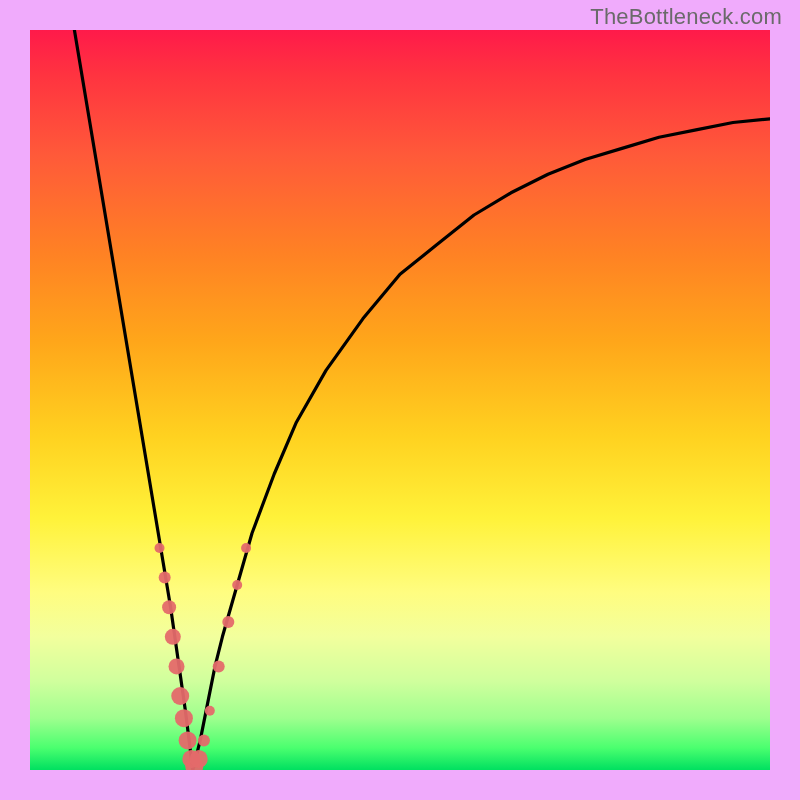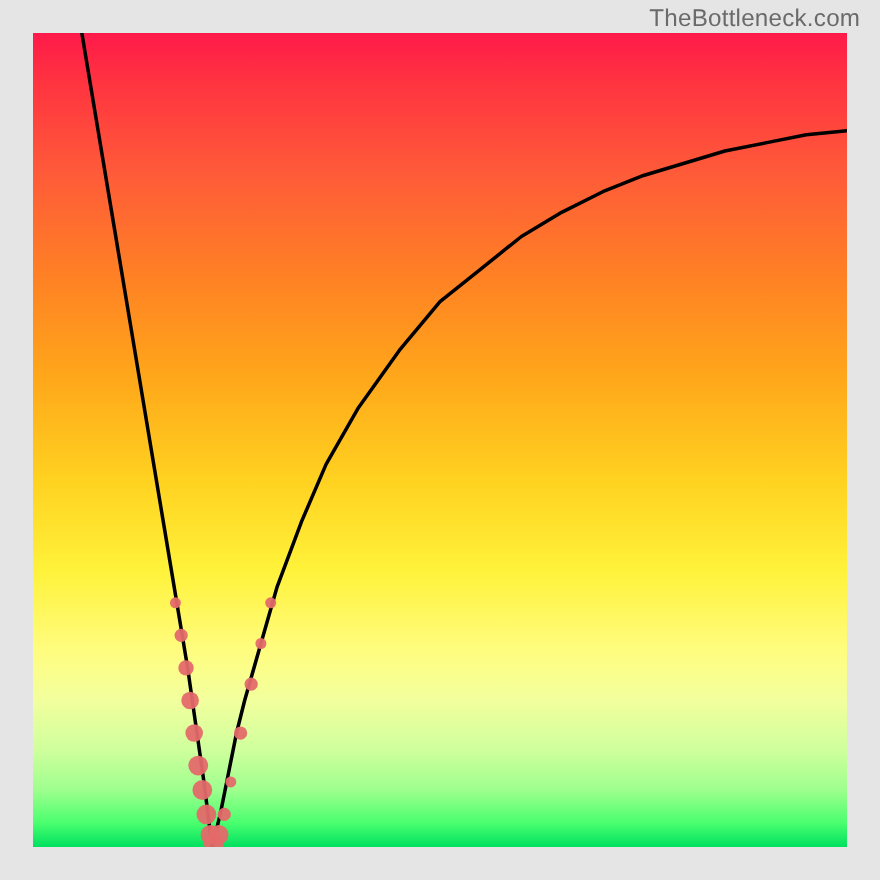--- a/index.html
+++ b/index.html
@@ -8,21 +8,21 @@
     width: 800px;
     height: 800px;
     overflow: hidden;
     background: #000;
     font-family: Arial, Helvetica, sans-serif;
   }
   .frame {
     position: relative;
     width: 800px;
     height: 800px;
-    background: #e5e5e5;
+    background: #f0abfc;
   }
   .plot-area {
     position: absolute;
     left: 30px;
     top: 30px;
     width: 740px;
     height: 740px;
     box-sizing: border-box;
   }
   .gradient {

